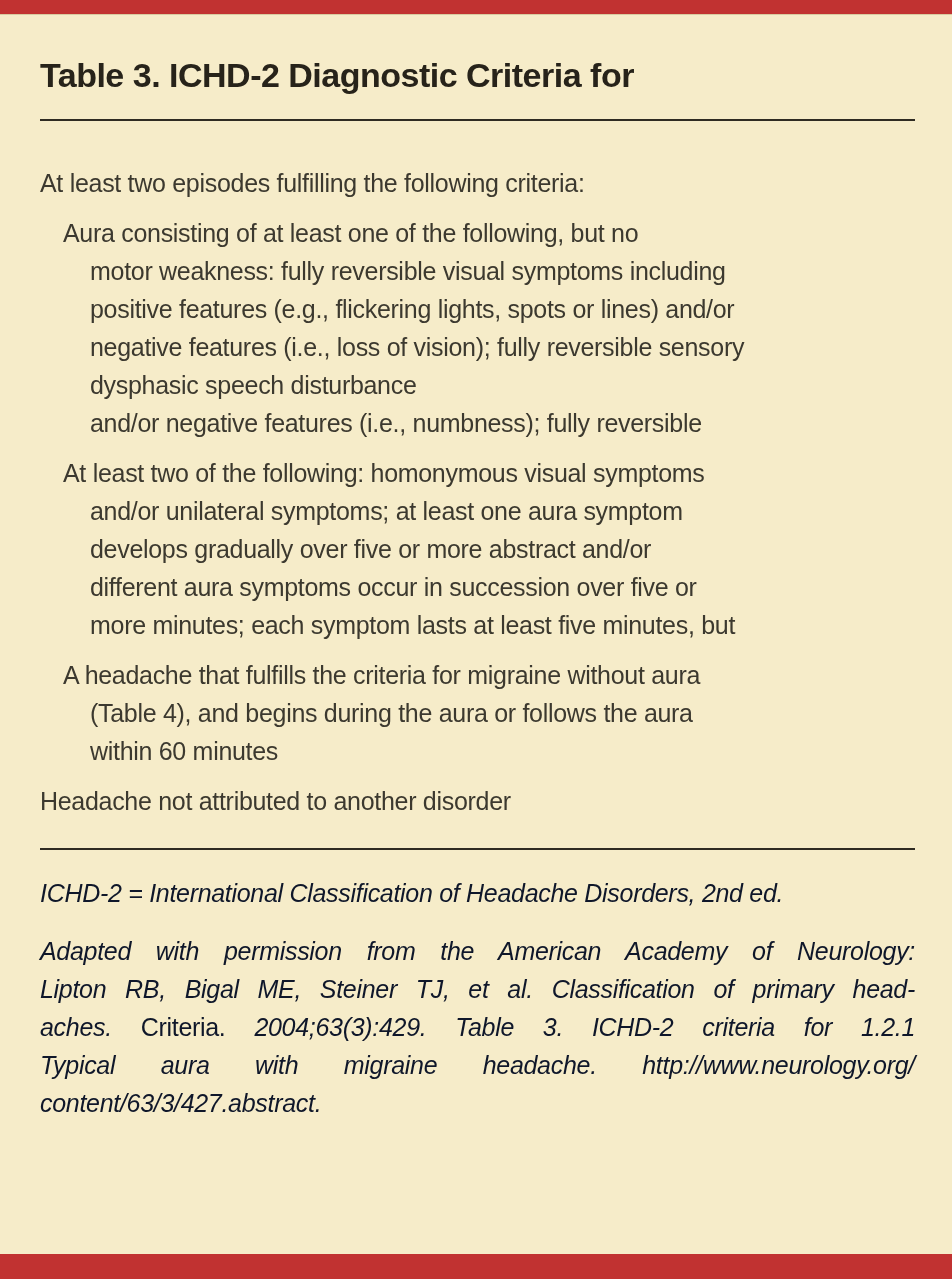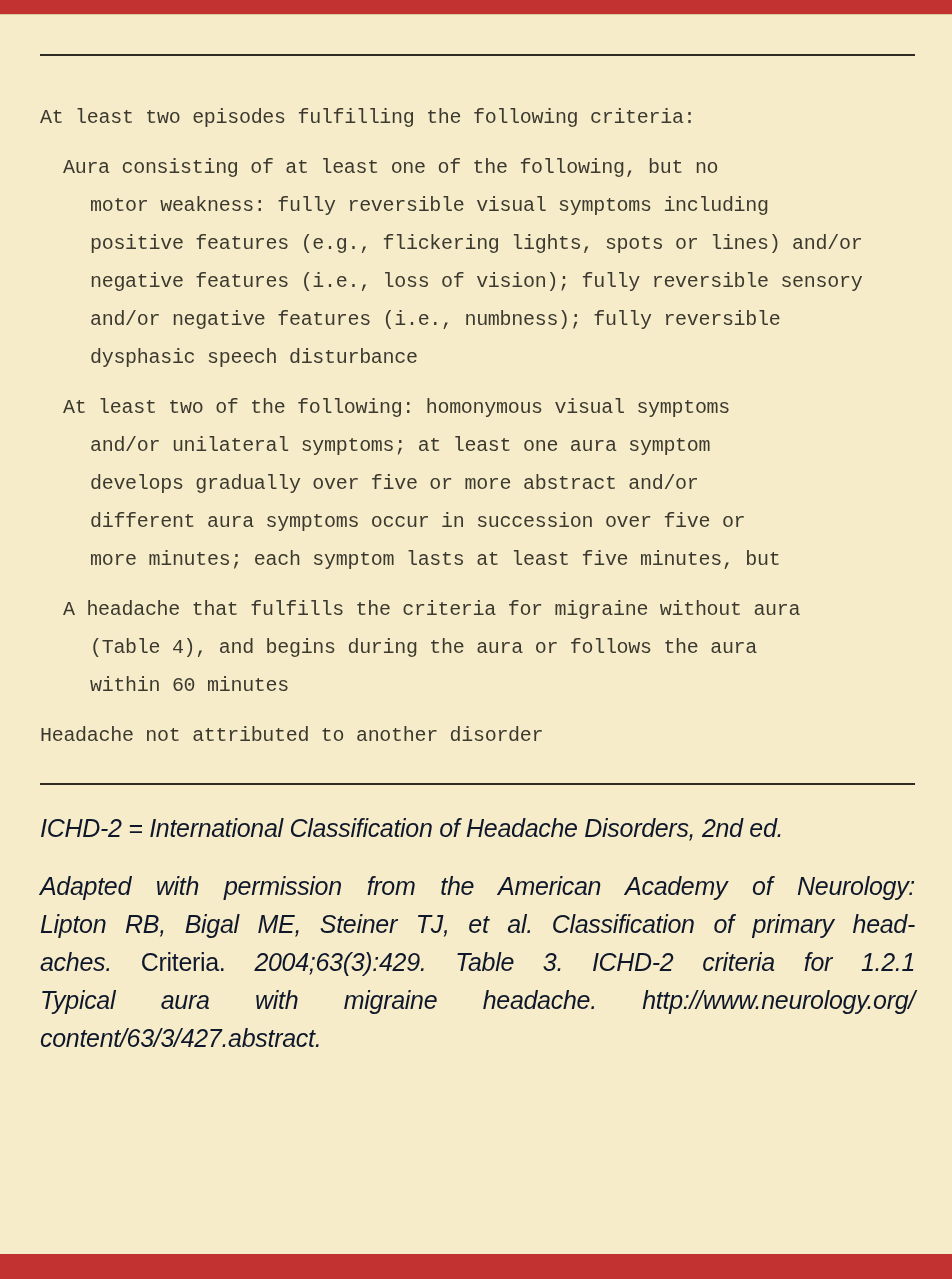--- a/index.html
+++ b/index.html
@@ -33,26 +33,25 @@
   .rule {
     border: none; height: 0;
     border-top: 2px solid #2f2b22;
     margin: 0;
   }
   #rule1 { margin-top: 22px; }
   #rule2 { margin-top: 28px; }
   .criteria { margin-top: 43px; }
   .group + .group { margin-top: 12px; }
   .line {
-    font-size: 20px;
+    font-size: 25px;
     line-height: 38px;
     letter-spacing: -0.3px;
     color: #3c392f;
     white-space: nowrap;
-    font-family: Liberation Mono, monospace;
   }
   .i1 { padding-left: 23px; }
   .i2 { padding-left: 50px; }
   .footnotes { color: #0f172a; }
   .abbrev {
     margin-top: 24px;
     font-style: italic;
     font-size: 25px;
     line-height: 38px;
     letter-spacing: -0.3px;
@@ -74,37 +73,38 @@
   .journal { font-style: normal; }
 </style>
 </head>
 <body>
 
 <div class="topbar"></div>
 
 <div class="content">
 
   <div class="title">
+    <div class="tline">Table 3. ICHD-2 Diagnostic Criteria for</div>
   </div>
 
   <hr id="rule1" class="rule">
 
   <div class="criteria">
 
     <div class="group">
       <div class="line i0">At least two episodes fulfilling the following criteria:</div>
     </div>
 
     <div class="group">
       <div class="line i1">Aura consisting of at least one of the following, but no</div>
       <div class="line i2">motor weakness: fully reversible visual symptoms including</div>
       <div class="line i2">positive features (e.g., flickering lights, spots or lines) and/or</div>
       <div class="line i2">negative features (i.e., loss of vision); fully reversible sensory</div>
+      <div class="line i2">dysphasic speech disturbance</div>
       <div class="line i2">and/or negative features (i.e., numbness); fully reversible</div>
-      <div class="line i2">dysphasic speech disturbance</div>
     </div>
 
     <div class="group">
       <div class="line i1">At least two of the following: homonymous visual symptoms</div>
       <div class="line i2">and/or unilateral symptoms; at least one aura symptom</div>
       <div class="line i2">develops gradually over five or more abstract and/or</div>
       <div class="line i2">different aura symptoms occur in succession over five or</div>
       <div class="line i2">more minutes; each symptom lasts at least five minutes, but</div>
     </div>
 

